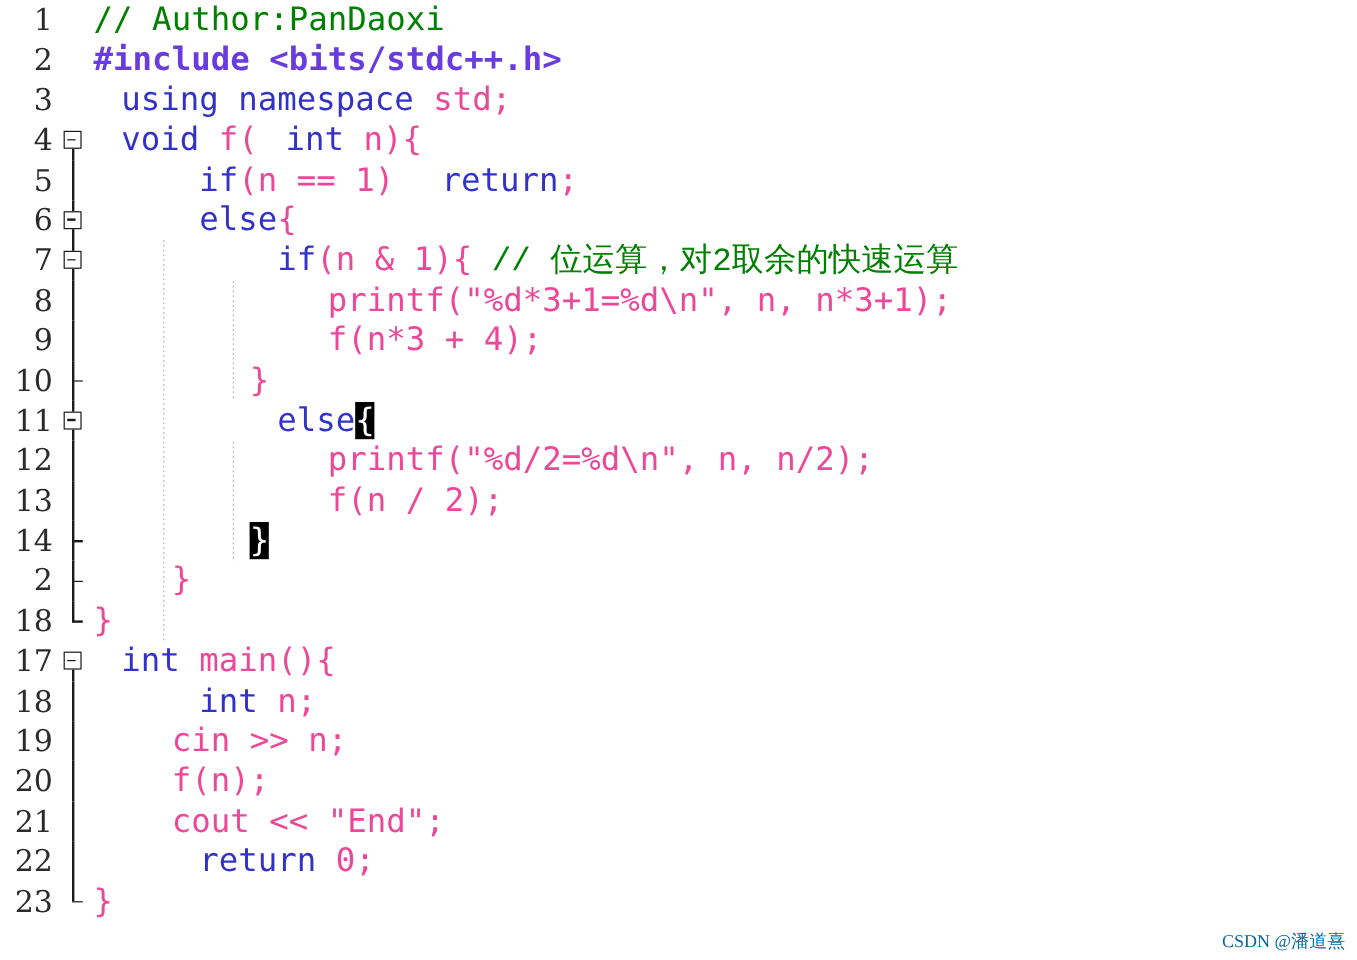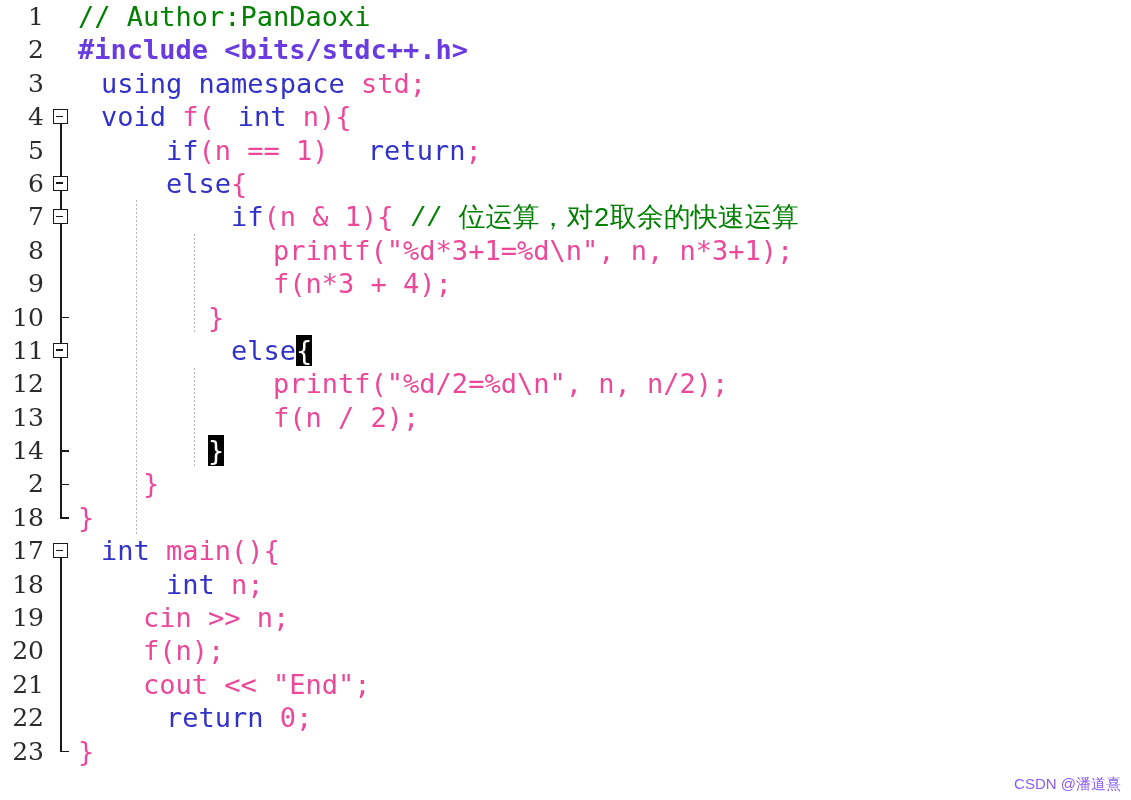--- a/index.html
+++ b/index.html
@@ -128,22 +128,22 @@
     width: 1px;
     background-image: linear-gradient(to bottom, #b8b8b8 0px, #b8b8b8 2px, transparent 2px, transparent 4px);
     background-size: 1px 4px;
   }
 
   
   #watermark {
     position: absolute;
     right: 10px;
     bottom: 6px;
-    color: #8b5cf6;
-    font-family: Liberation Sans, sans-serif;
+    color: #0369a1;
+    font-family: Liberation Serif, serif;
     font-size: 15px;
     white-space: pre;
   }
 </style>
 </head>
 <body>
 
 <div id="editor">
 
   <div class="code-rows">

